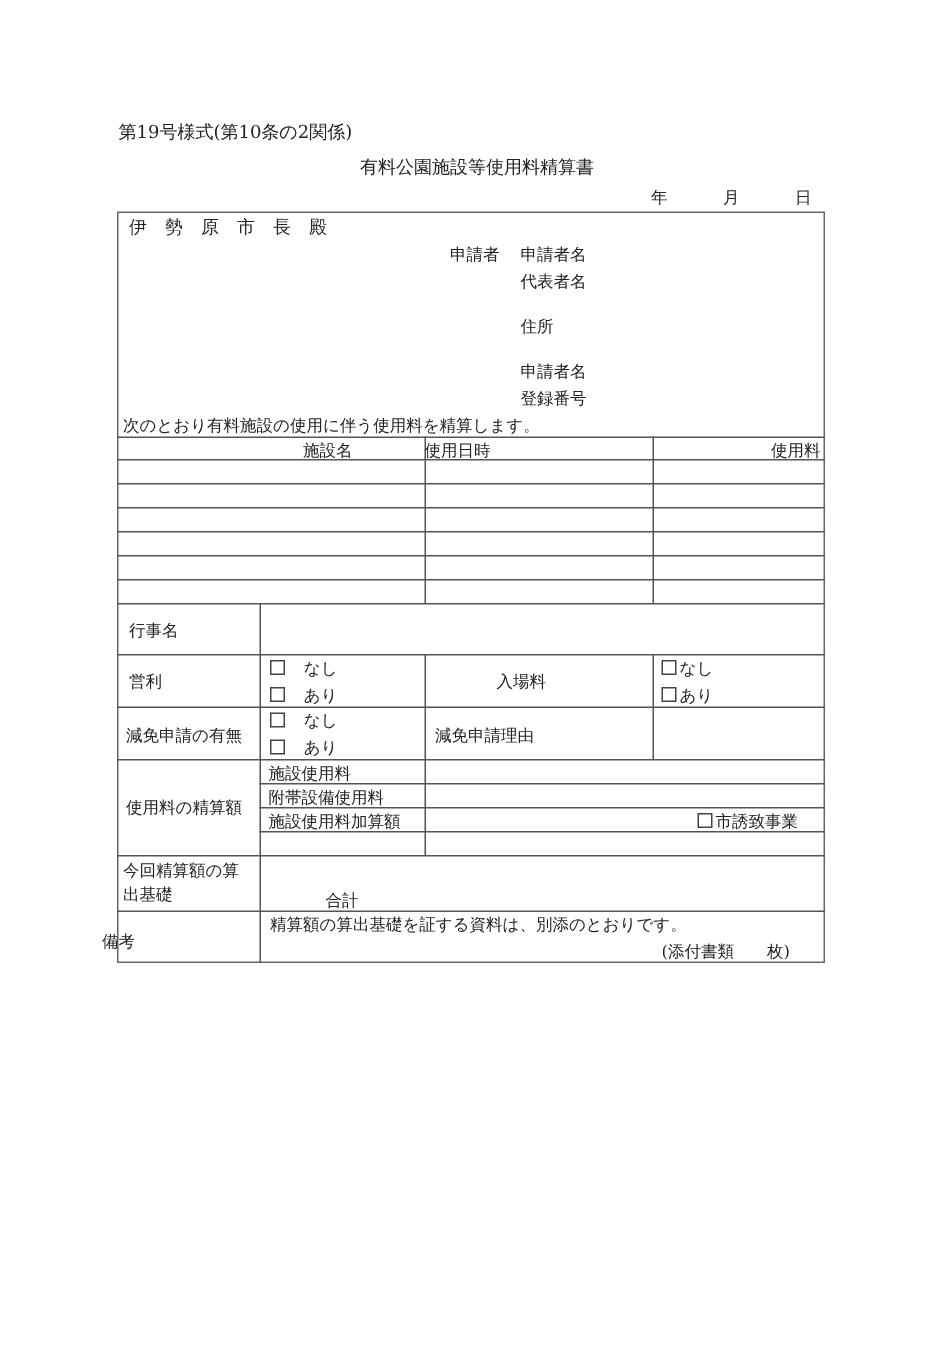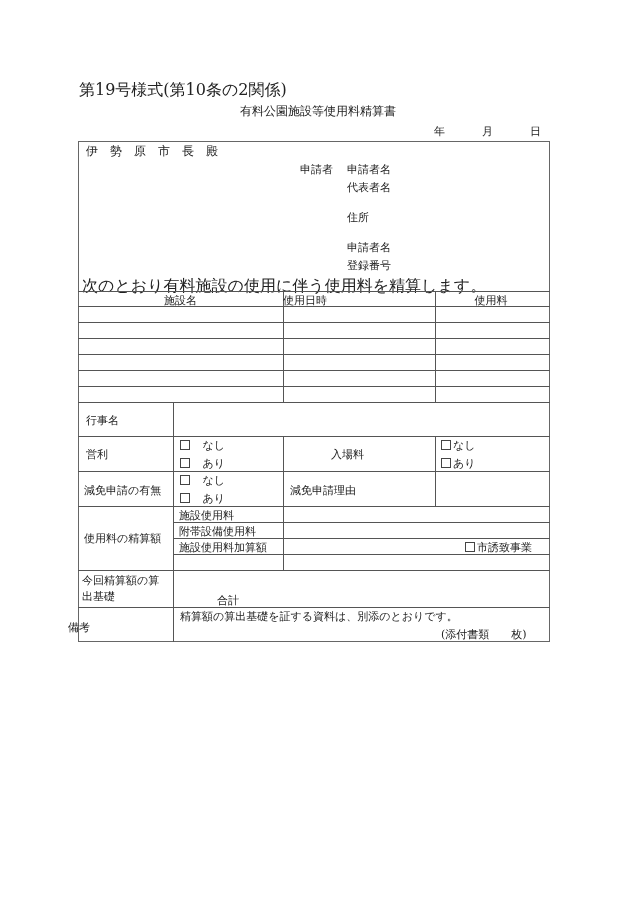--- a/index.html
+++ b/index.html
@@ -7,52 +7,52 @@
          font-family:"DejaVu Serif","Liberation Serif",serif; color:#222; font-size:11px; }
   .abs { position:absolute; white-space:nowrap; }
   .hl { position:absolute; height:0; border-top:1px solid #555; }
   .vl { position:absolute; width:0; border-left:1px solid #555; }
   .frame { position:absolute; left:78px; top:141px; width:472px; height:501px; border:1px solid #666; box-sizing:border-box; }
   .cb { display:inline-block; width:8px; height:8px; border:1px solid #444; margin-right:2px; vertical-align:-1px; }
 </style>
 </head>
 <body>
 
-<div class="abs" style="left:79px;top:80px;font-size:16px;">第19号様式(第10条の2関係)</div>
+<div class="abs" style="left:79px;top:80px;font-size:12px;">第19号様式(第10条の2関係)</div>
 <div class="abs" style="left:240px;top:103px;font-size:12px;">有料公園施設等使用料精算書</div>
 <div class="abs" style="left:434px;top:124px;">年</div>
 <div class="abs" style="left:482px;top:124px;">月</div>
 <div class="abs" style="left:530px;top:124px;">日</div>
 
 <div class="frame"></div>
 
 <div class="abs" style="left:86px;top:143px;font-size:12px;">伊　勢　原　市　長　殿</div>
 <div class="abs" style="left:300px;top:162px;">申請者</div>
 <div class="abs" style="left:347px;top:162px;">申請者名</div>
 <div class="abs" style="left:347px;top:180px;">代表者名</div>
 <div class="abs" style="left:347px;top:210px;">住所</div>
 <div class="abs" style="left:347px;top:240px;">申請者名</div>
 <div class="abs" style="left:347px;top:258px;">登録番号</div>
-<div class="abs" style="left:82px;top:276px;font-size:16px;">次のとおり有料施設の使用に伴う使用料を精算します。</div>
+<div class="abs" style="left:82px;top:276px;font-size:11px;">次のとおり有料施設の使用に伴う使用料を精算します。</div>
 
 <div class="hl" style="left:78px;width:472px;top:291px;"></div>
 <div class="hl" style="left:78px;width:472px;top:306px;"></div>
 <div class="hl" style="left:78px;width:472px;top:322px;"></div>
 <div class="hl" style="left:78px;width:472px;top:338px;"></div>
 <div class="hl" style="left:78px;width:472px;top:354px;"></div>
 <div class="hl" style="left:78px;width:472px;top:370px;"></div>
 <div class="hl" style="left:78px;width:472px;top:386px;"></div>
 <div class="hl" style="left:78px;width:472px;top:402px;"></div>
 
 <div class="vl" style="left:283px;top:291px;height:111px;"></div>
 <div class="vl" style="left:435px;top:291px;height:111px;"></div>
 
-<div class="abs" style="left:78px;width:205px;top:293px;text-align:center;">施設名</div>
+<div class="abs" style="left:78px;width:205px;top:293px;text-align:center;padding-left:38px;">施設名</div>
 <div class="abs" style="left:283px;width:152px;top:293px;text-align:left;">使用日時</div>
-<div class="abs" style="left:435px;width:112px;top:293px;text-align:center;">使用料</div>
+<div class="abs" style="left:435px;width:112px;top:293px;text-align:right;">使用料</div>
 
 <div class="abs" style="left:79px;top:307px;width:470px;height:94px;"></div>
 
 <div class="vl" style="left:173px;top:402px;height:240px;"></div>
 <div class="hl" style="left:78px;width:472px;top:436px;"></div>
 <div class="hl" style="left:78px;width:472px;top:471px;"></div>
 <div class="hl" style="left:78px;width:472px;top:506px;"></div>
 <div class="vl" style="left:283px;top:436px;height:70px;"></div>
 <div class="vl" style="left:435px;top:436px;height:70px;"></div>
 <div class="hl" style="left:173px;width:377px;top:522px;"></div>

